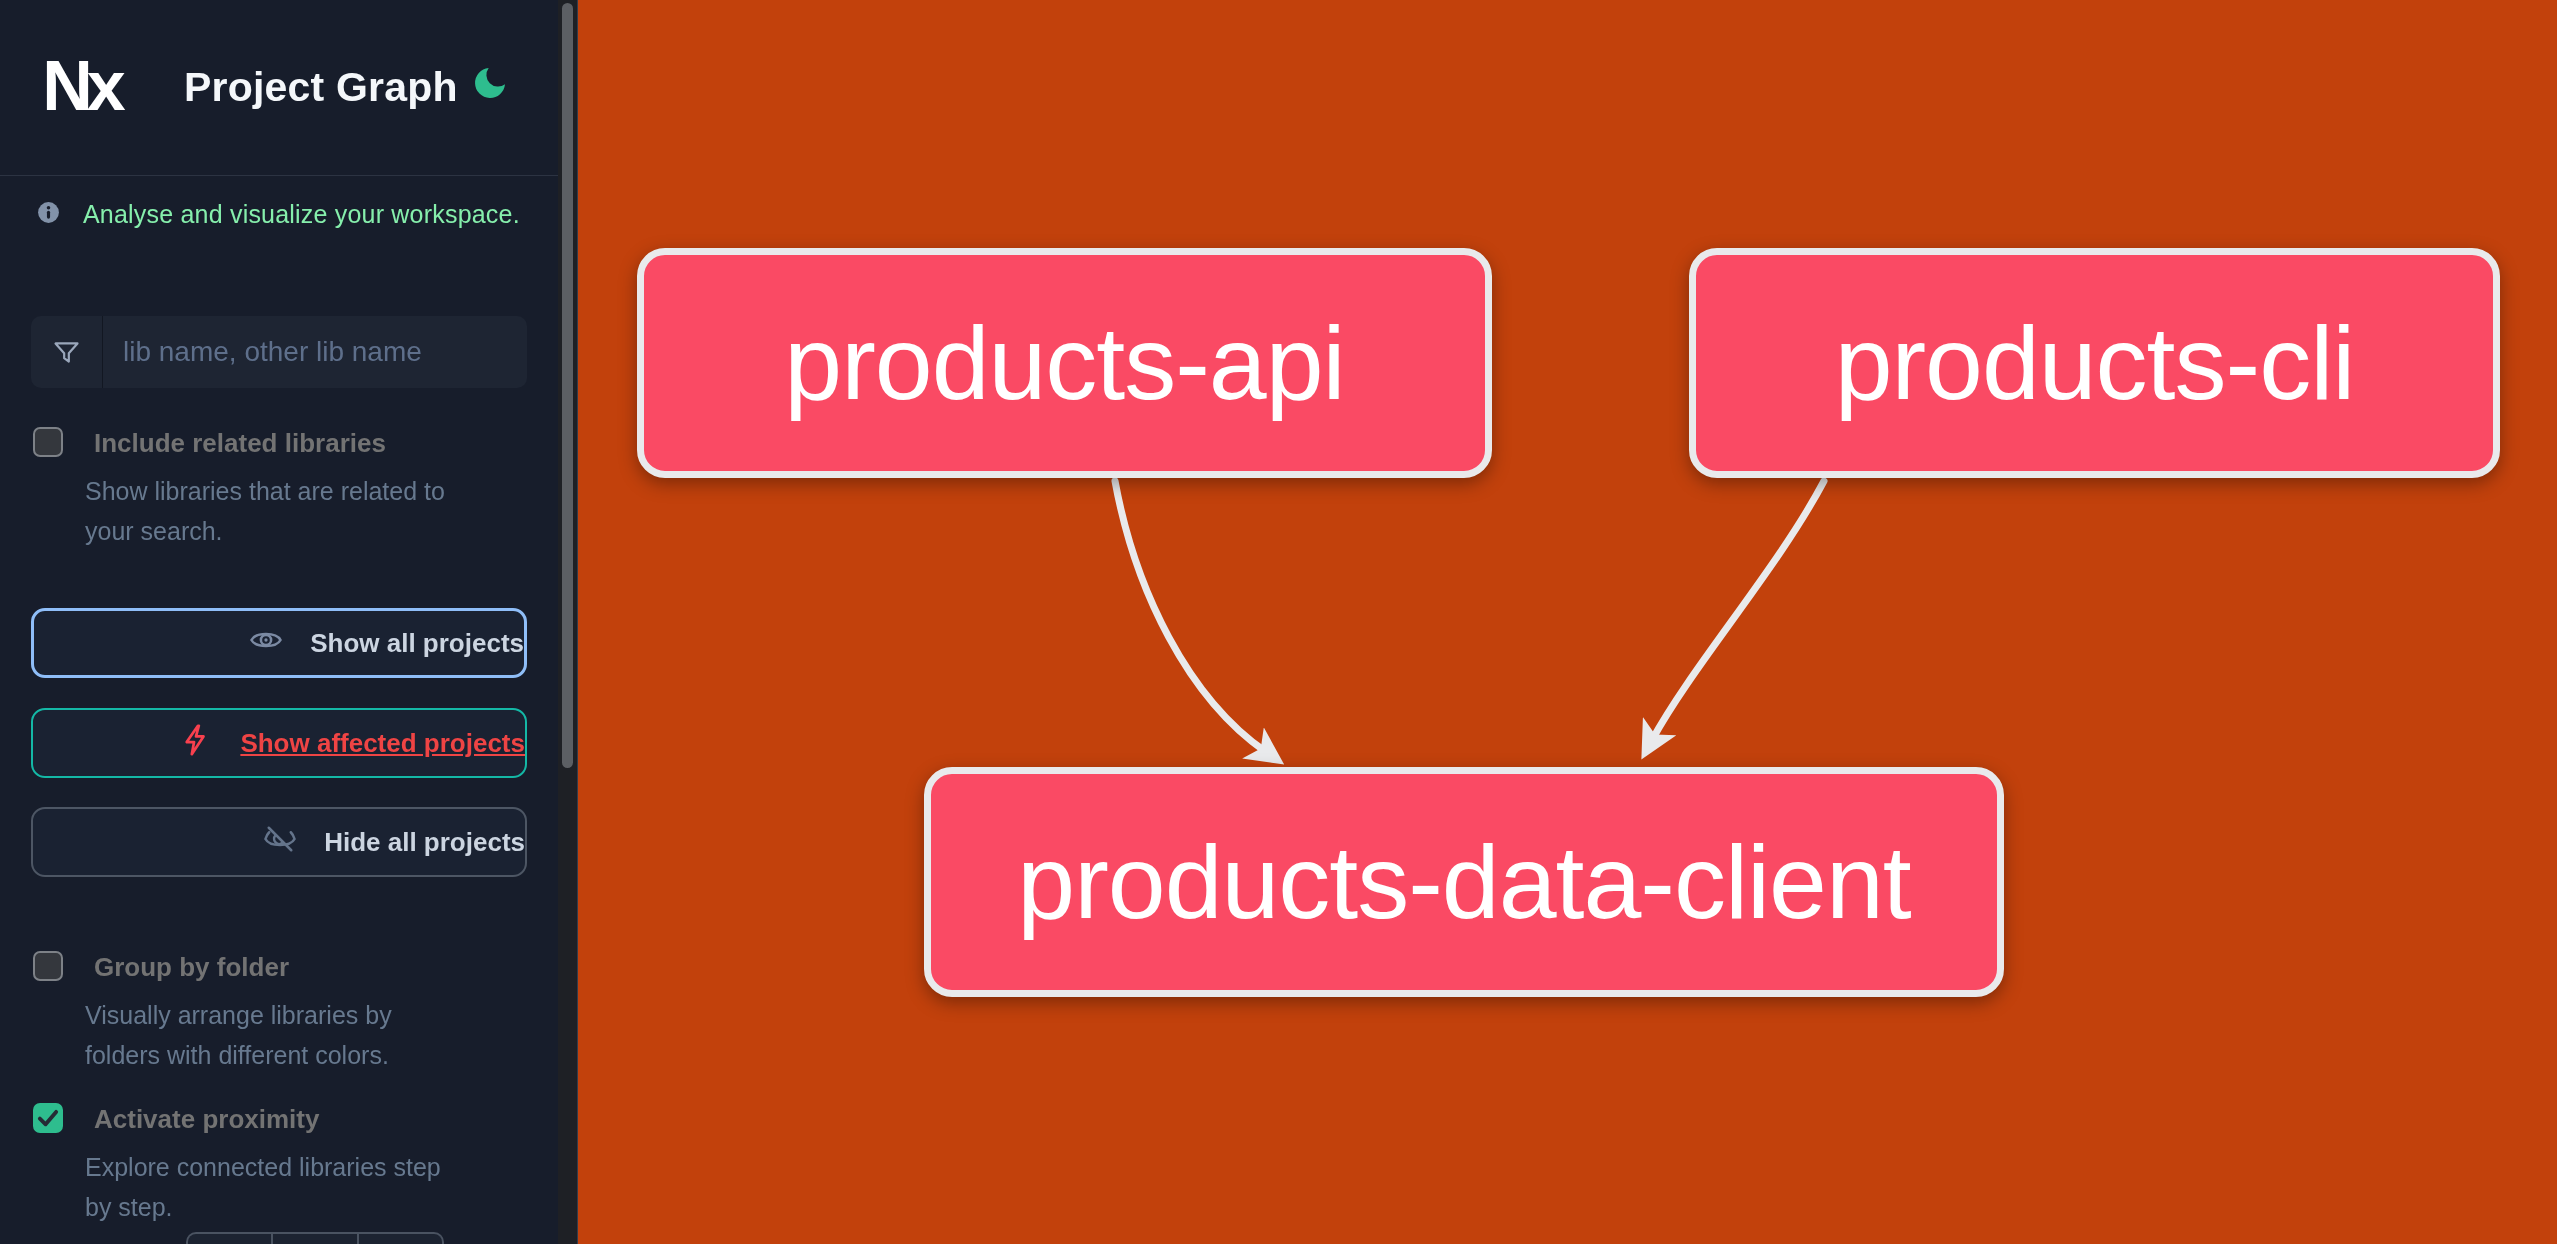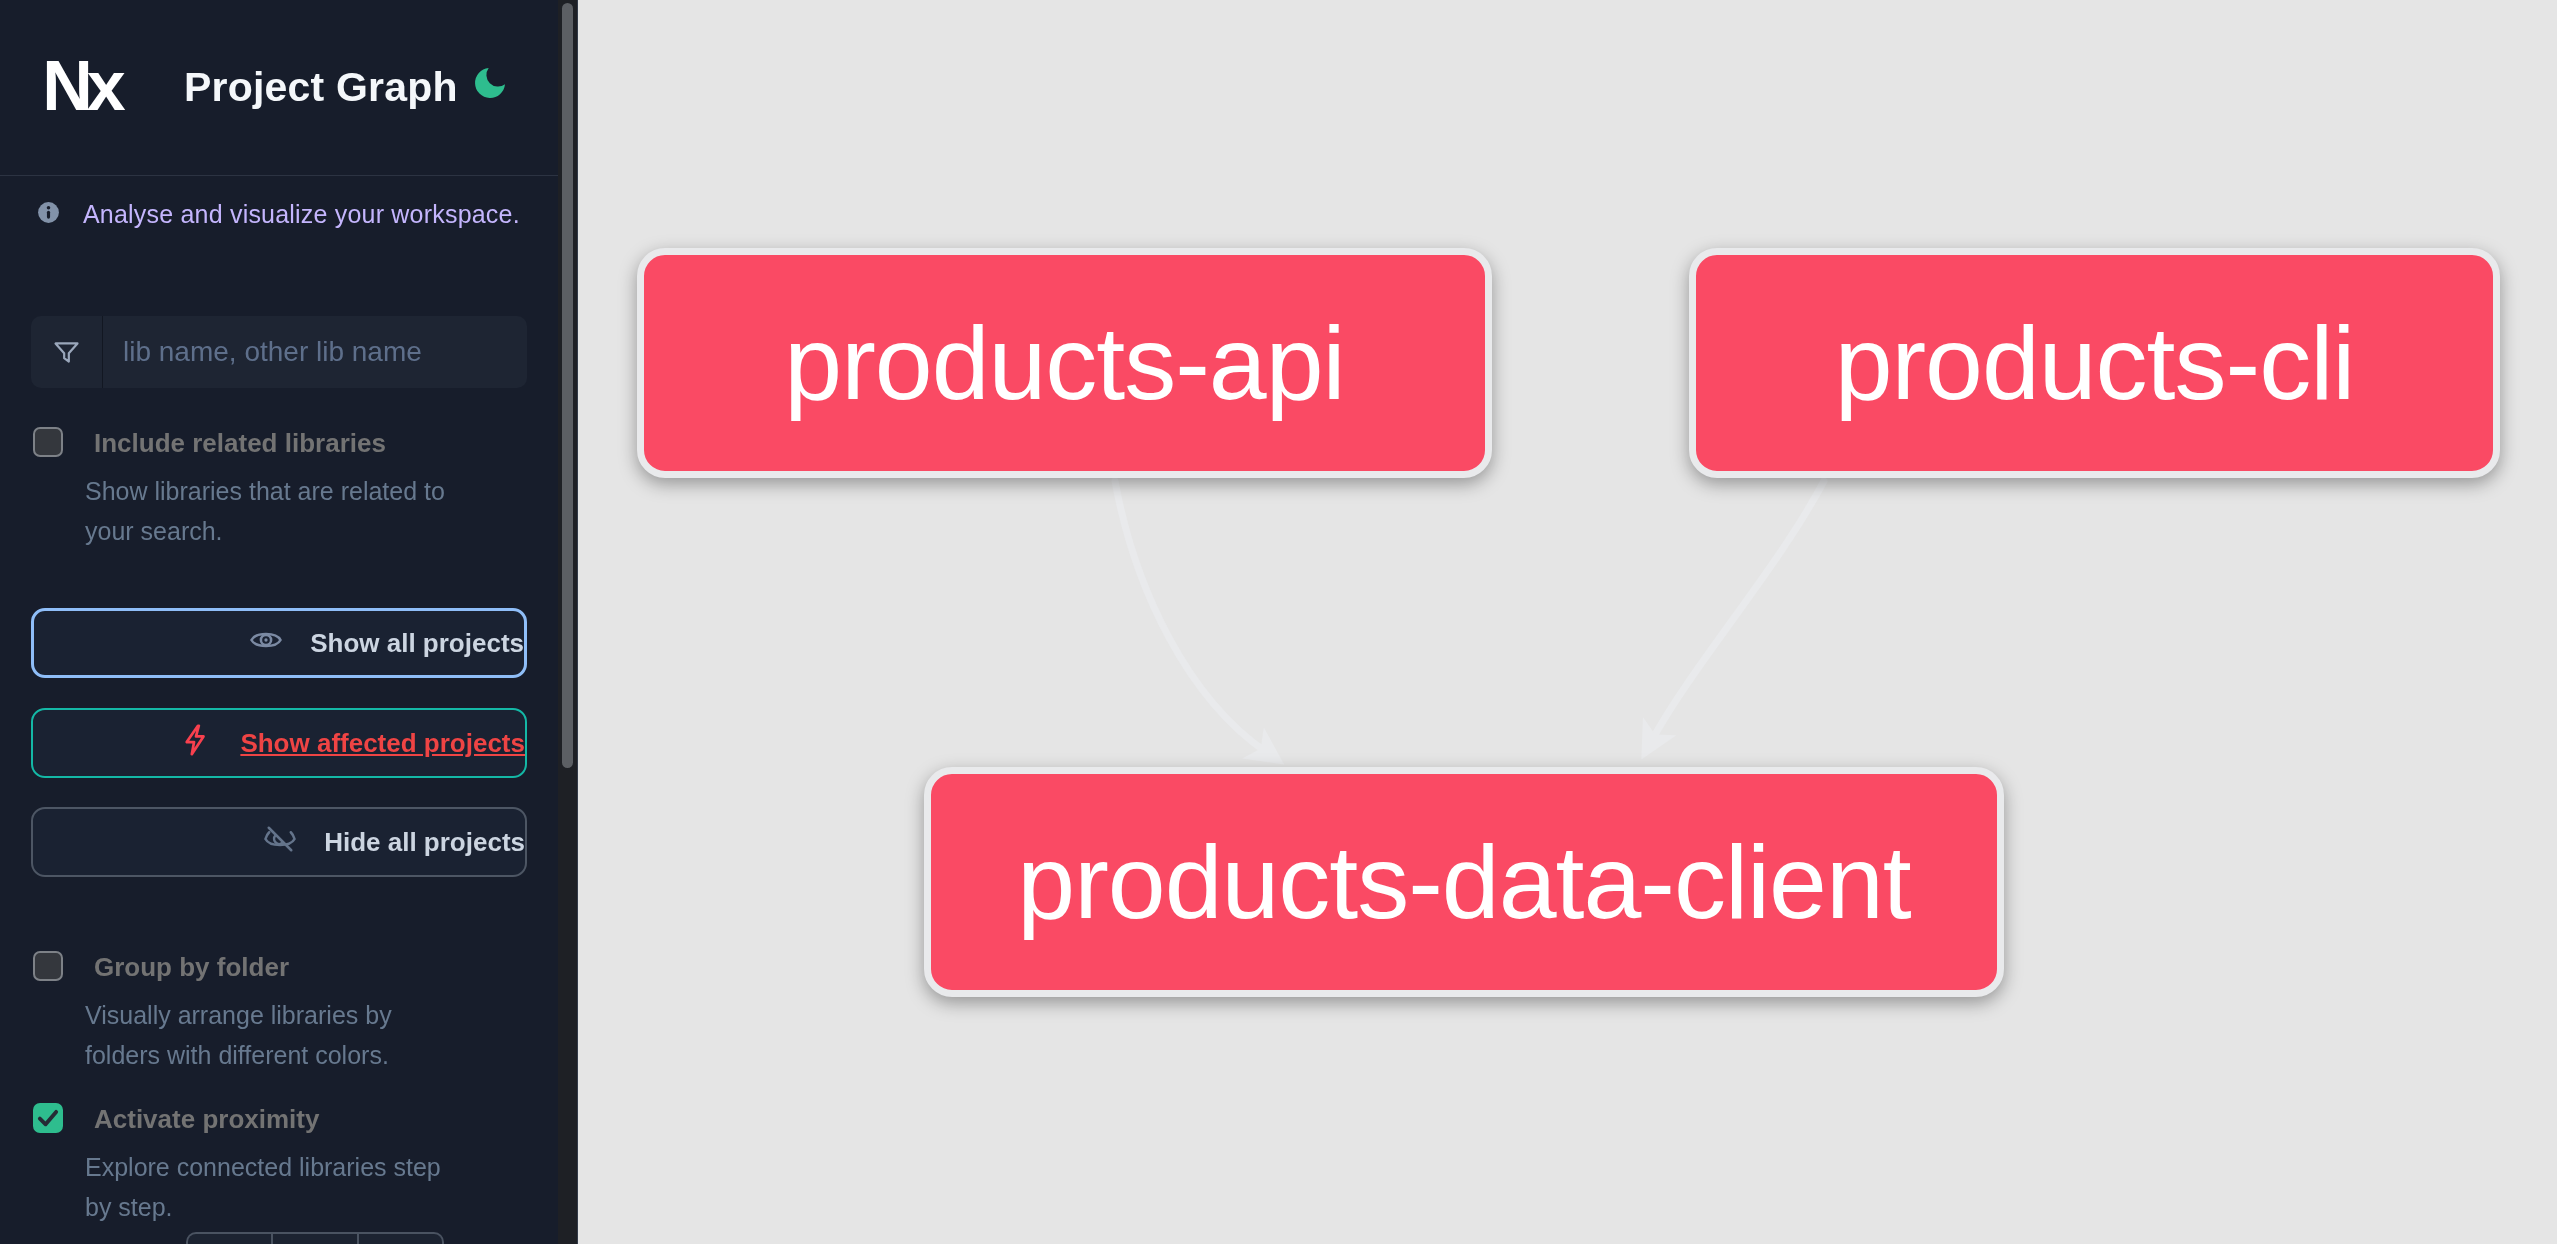--- a/index.html
+++ b/index.html
@@ -25,21 +25,21 @@
   .app-title {
     position:absolute; left:184px; top:64px;
     font-size:41px; font-weight:700; color:#f4f7fa; letter-spacing:.2px;
   }
   .moon-btn { position:absolute; left:468px; top:62px; width:44px; height:44px;
     background:transparent; border:none; cursor:pointer; }
   .moon-btn svg { width:40px; height:40px; }
 
   .info-row { position:absolute; left:36px; top:200px; display:flex; align-items:center; gap:22px; }
   .info-row svg { width:25px; height:25px; flex:none; }
-  .tagline { font-size:25px; color:#c4b5fd; letter-spacing:.2px; }
+  .tagline { font-size:25px; color:#86efac; letter-spacing:.2px; }
 
   .search-box {
     position:absolute; left:31px; top:316px; width:496px; height:72px;
     background:#1e2533; border-radius:10px; display:flex; align-items:stretch;
     overflow:hidden;
   }
   .search-icon-cell {
     width:72px; flex:none; display:flex; align-items:center; justify-content:center;
     border-right:1px solid #121722;
   }
@@ -93,21 +93,21 @@
     background:#1e2025;
   }
   .scroll-thumb {
     position:absolute; left:4px; top:3px; width:11px; height:765px;
     background:#5c5f64; border-radius:6px; cursor:pointer;
   }
 
   
   .canvas {
     position:absolute; left:577px; top:0; width:1980px; height:1244px;
-    background:#e5e5e5; border-left:1px solid #343c4a;
+    background:#c2410c; border-left:1px solid #343c4a;
   }
   .edges-svg { position:absolute; left:0; top:0; width:1980px; height:1244px; }
 
   .graph-node {
     position:absolute; height:230px;
     background:#fa4a64; border:7px solid #e9eaec; border-radius:28px;
     display:flex; align-items:center; justify-content:center;
     color:#ffffff; font-size:104px; letter-spacing:-1px; white-space:nowrap;
     box-shadow:0 6px 18px rgba(0,0,0,.35);
     cursor:pointer;

